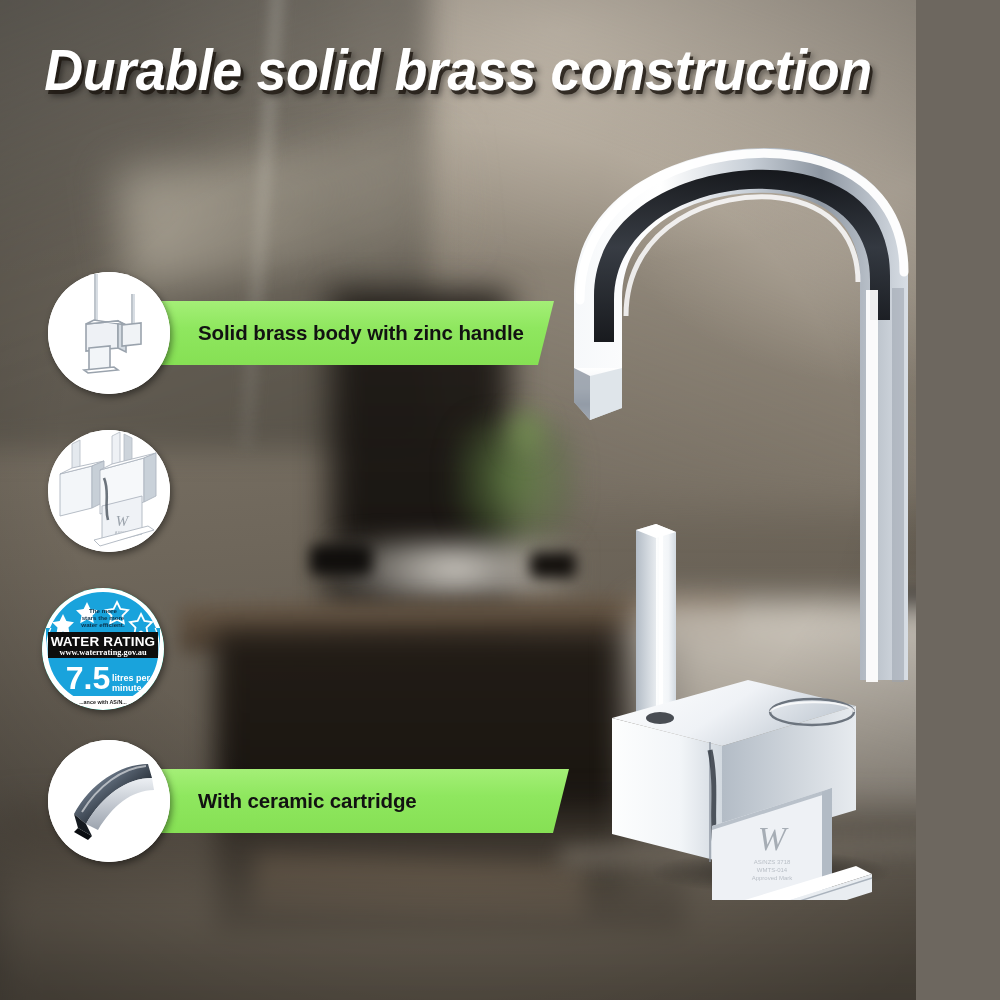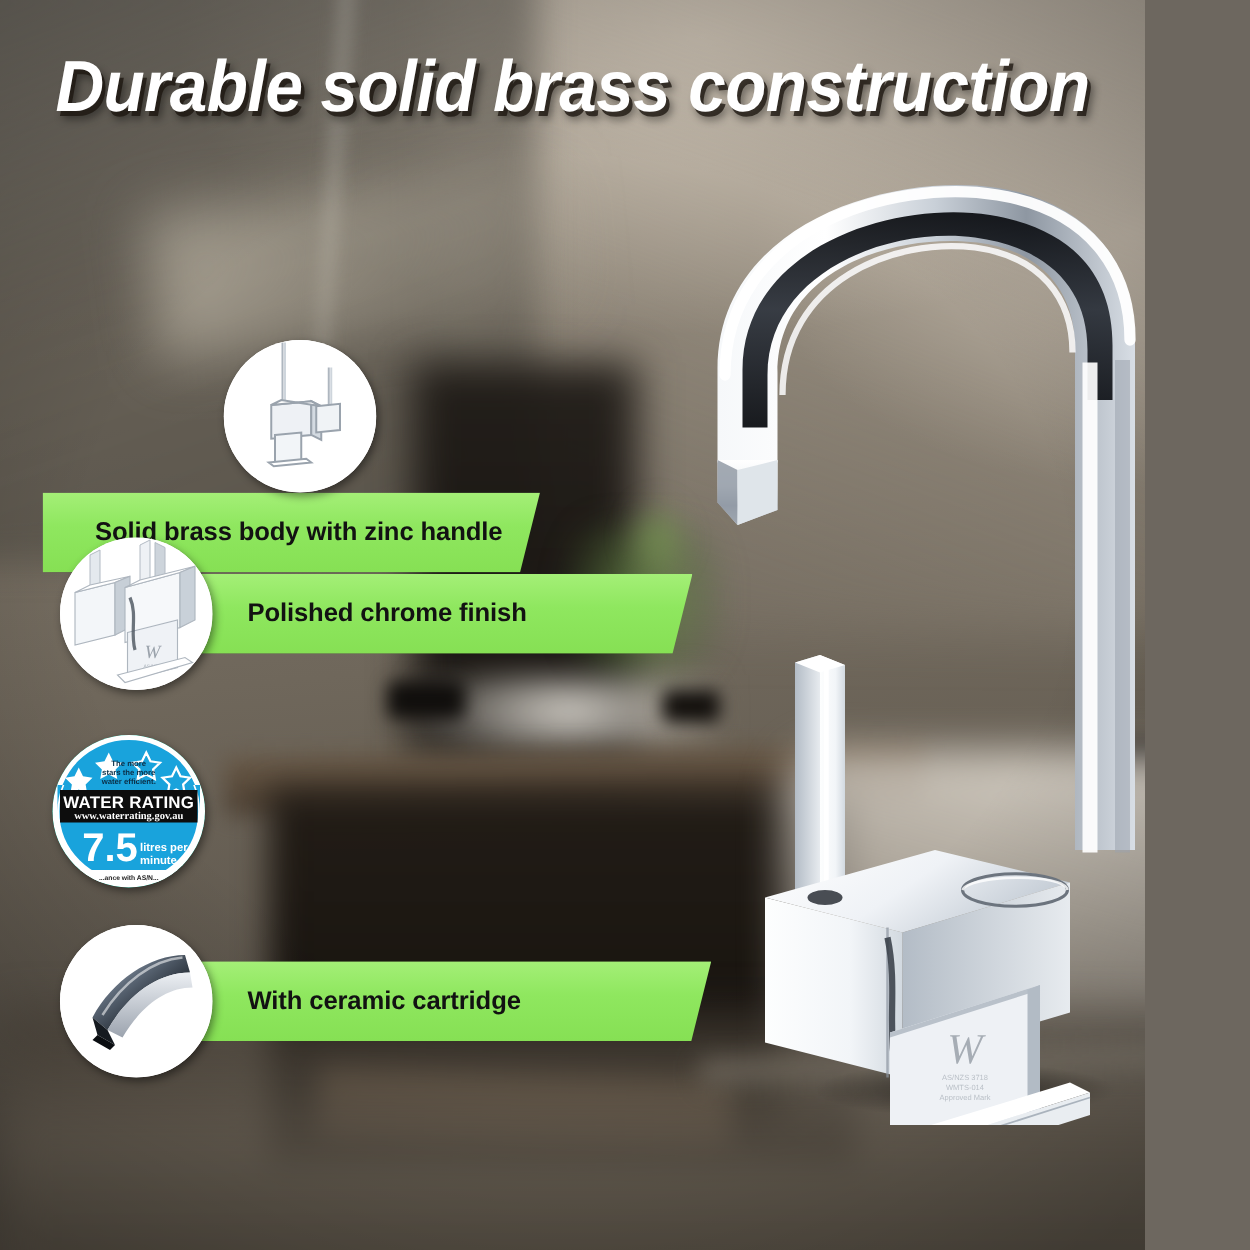--- a/index.html
+++ b/index.html
@@ -122,21 +122,21 @@
     transform:scaleX(.93);
     text-shadow:3px 4px 0 rgba(28,22,16,.78), 5px 6px 7px rgba(0,0,0,.45);
   }
 
   
   .faucet{position:absolute;left:560px;top:120px;width:420px;height:780px;}
   .faucet svg{display:block;}
 
   
   .callout{position:absolute;display:flex;align-items:center;}
-  .c1{left:48px;top:272px;flex-direction:column;}
+  .c1{left:48px;top:272px;}
   .c2{left:48px;top:430px;}
   .c3{left:42px;top:588px;}
   .c4{left:48px;top:740px;}
 
   .bubble{
     width:122px;height:122px;border-radius:50%;
     background:#ffffff;flex:0 0 auto;position:relative;z-index:3;
     box-shadow:2px 3px 7px rgba(0,0,0,.45);
     overflow:hidden;display:flex;align-items:center;justify-content:center;
   }
@@ -358,23 +358,20 @@
           <path d="M 52 40 L 64 34 L 108 23 L 96 28 Z" fill="#ffffff" stroke="#aeb6bf" stroke-width=".9"></path>
           <path d="M 96 28 L 108 23 L 108 66 L 96 72 Z" fill="#c9d1d9" stroke="#aeb6bf" stroke-width=".9"></path>
 
           <path d="M 54 76 L 94 66 L 94 104 L 54 114 Z" fill="#eff2f6" stroke="#aeb6bf" stroke-width=".9"></path>
           <text x="74" y="96" font-family="Liberation Serif, serif" font-size="15" fill="#9aa2ab" text-anchor="middle" font-style="italic">W</text>
           <text x="74" y="104" font-family="Liberation Sans, sans-serif" font-size="4" fill="#adb4bc" text-anchor="middle">AS/NZS</text>
           <path d="M 46 110 L 100 96 L 106 100 L 52 116 Z" fill="#ffffff" stroke="#aeb6bf" stroke-width=".9"></path>
           <path d="M 56 48 C 62 62, 56 76, 60 90" stroke="#4a525c" stroke-width="2.6" fill="none" opacity=".8"></path>
         </g>
       </svg>
-    </div>
-    <div class="banner b2">
-      <span class="txt">Polished chrome finish</span>
     </div>
   </div>
 
   <div class="callout c3">
     <div class="bubble badge">
       <svg class="wels" viewBox="0 0 122 122" xmlns="http://www.w3.org/2000/svg">
         <circle cx="61" cy="61" r="61" fill="#ffffff"></circle>
         <circle cx="61" cy="61" r="57" fill="#19a3dc"></circle>
         <circle cx="61" cy="61" r="57" fill="none" stroke="#ffffff" stroke-width="3"></circle>
 

